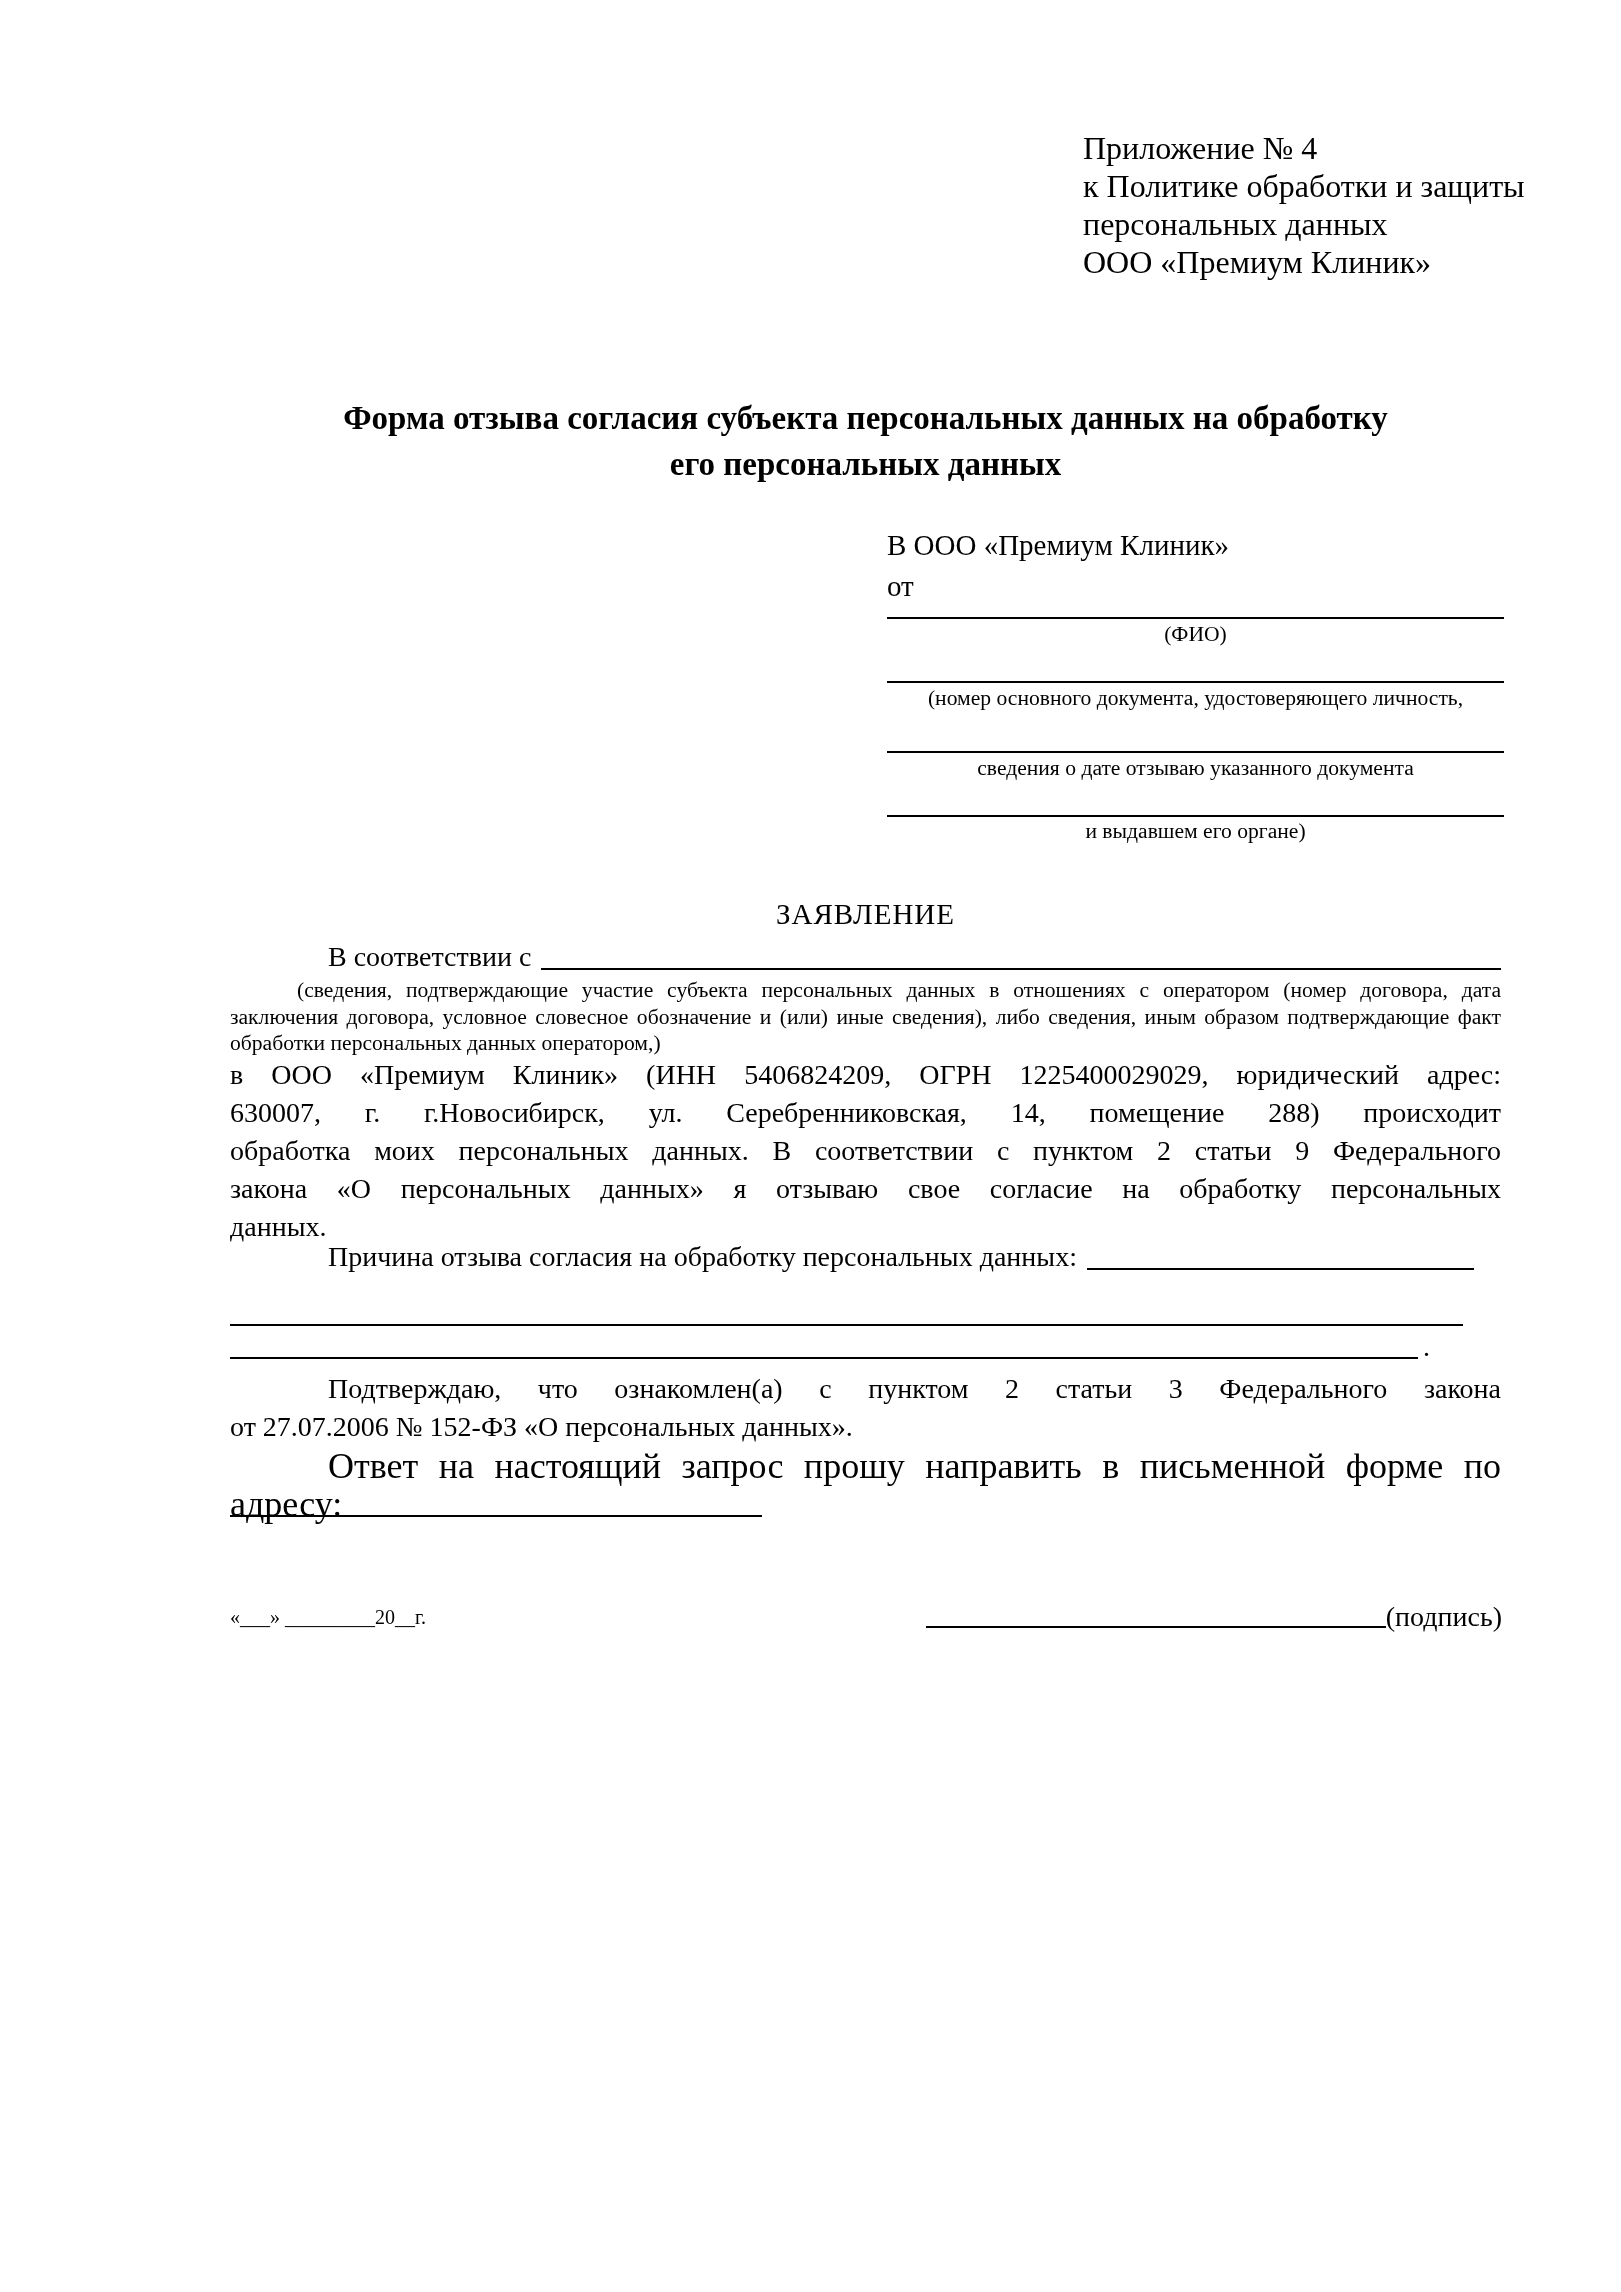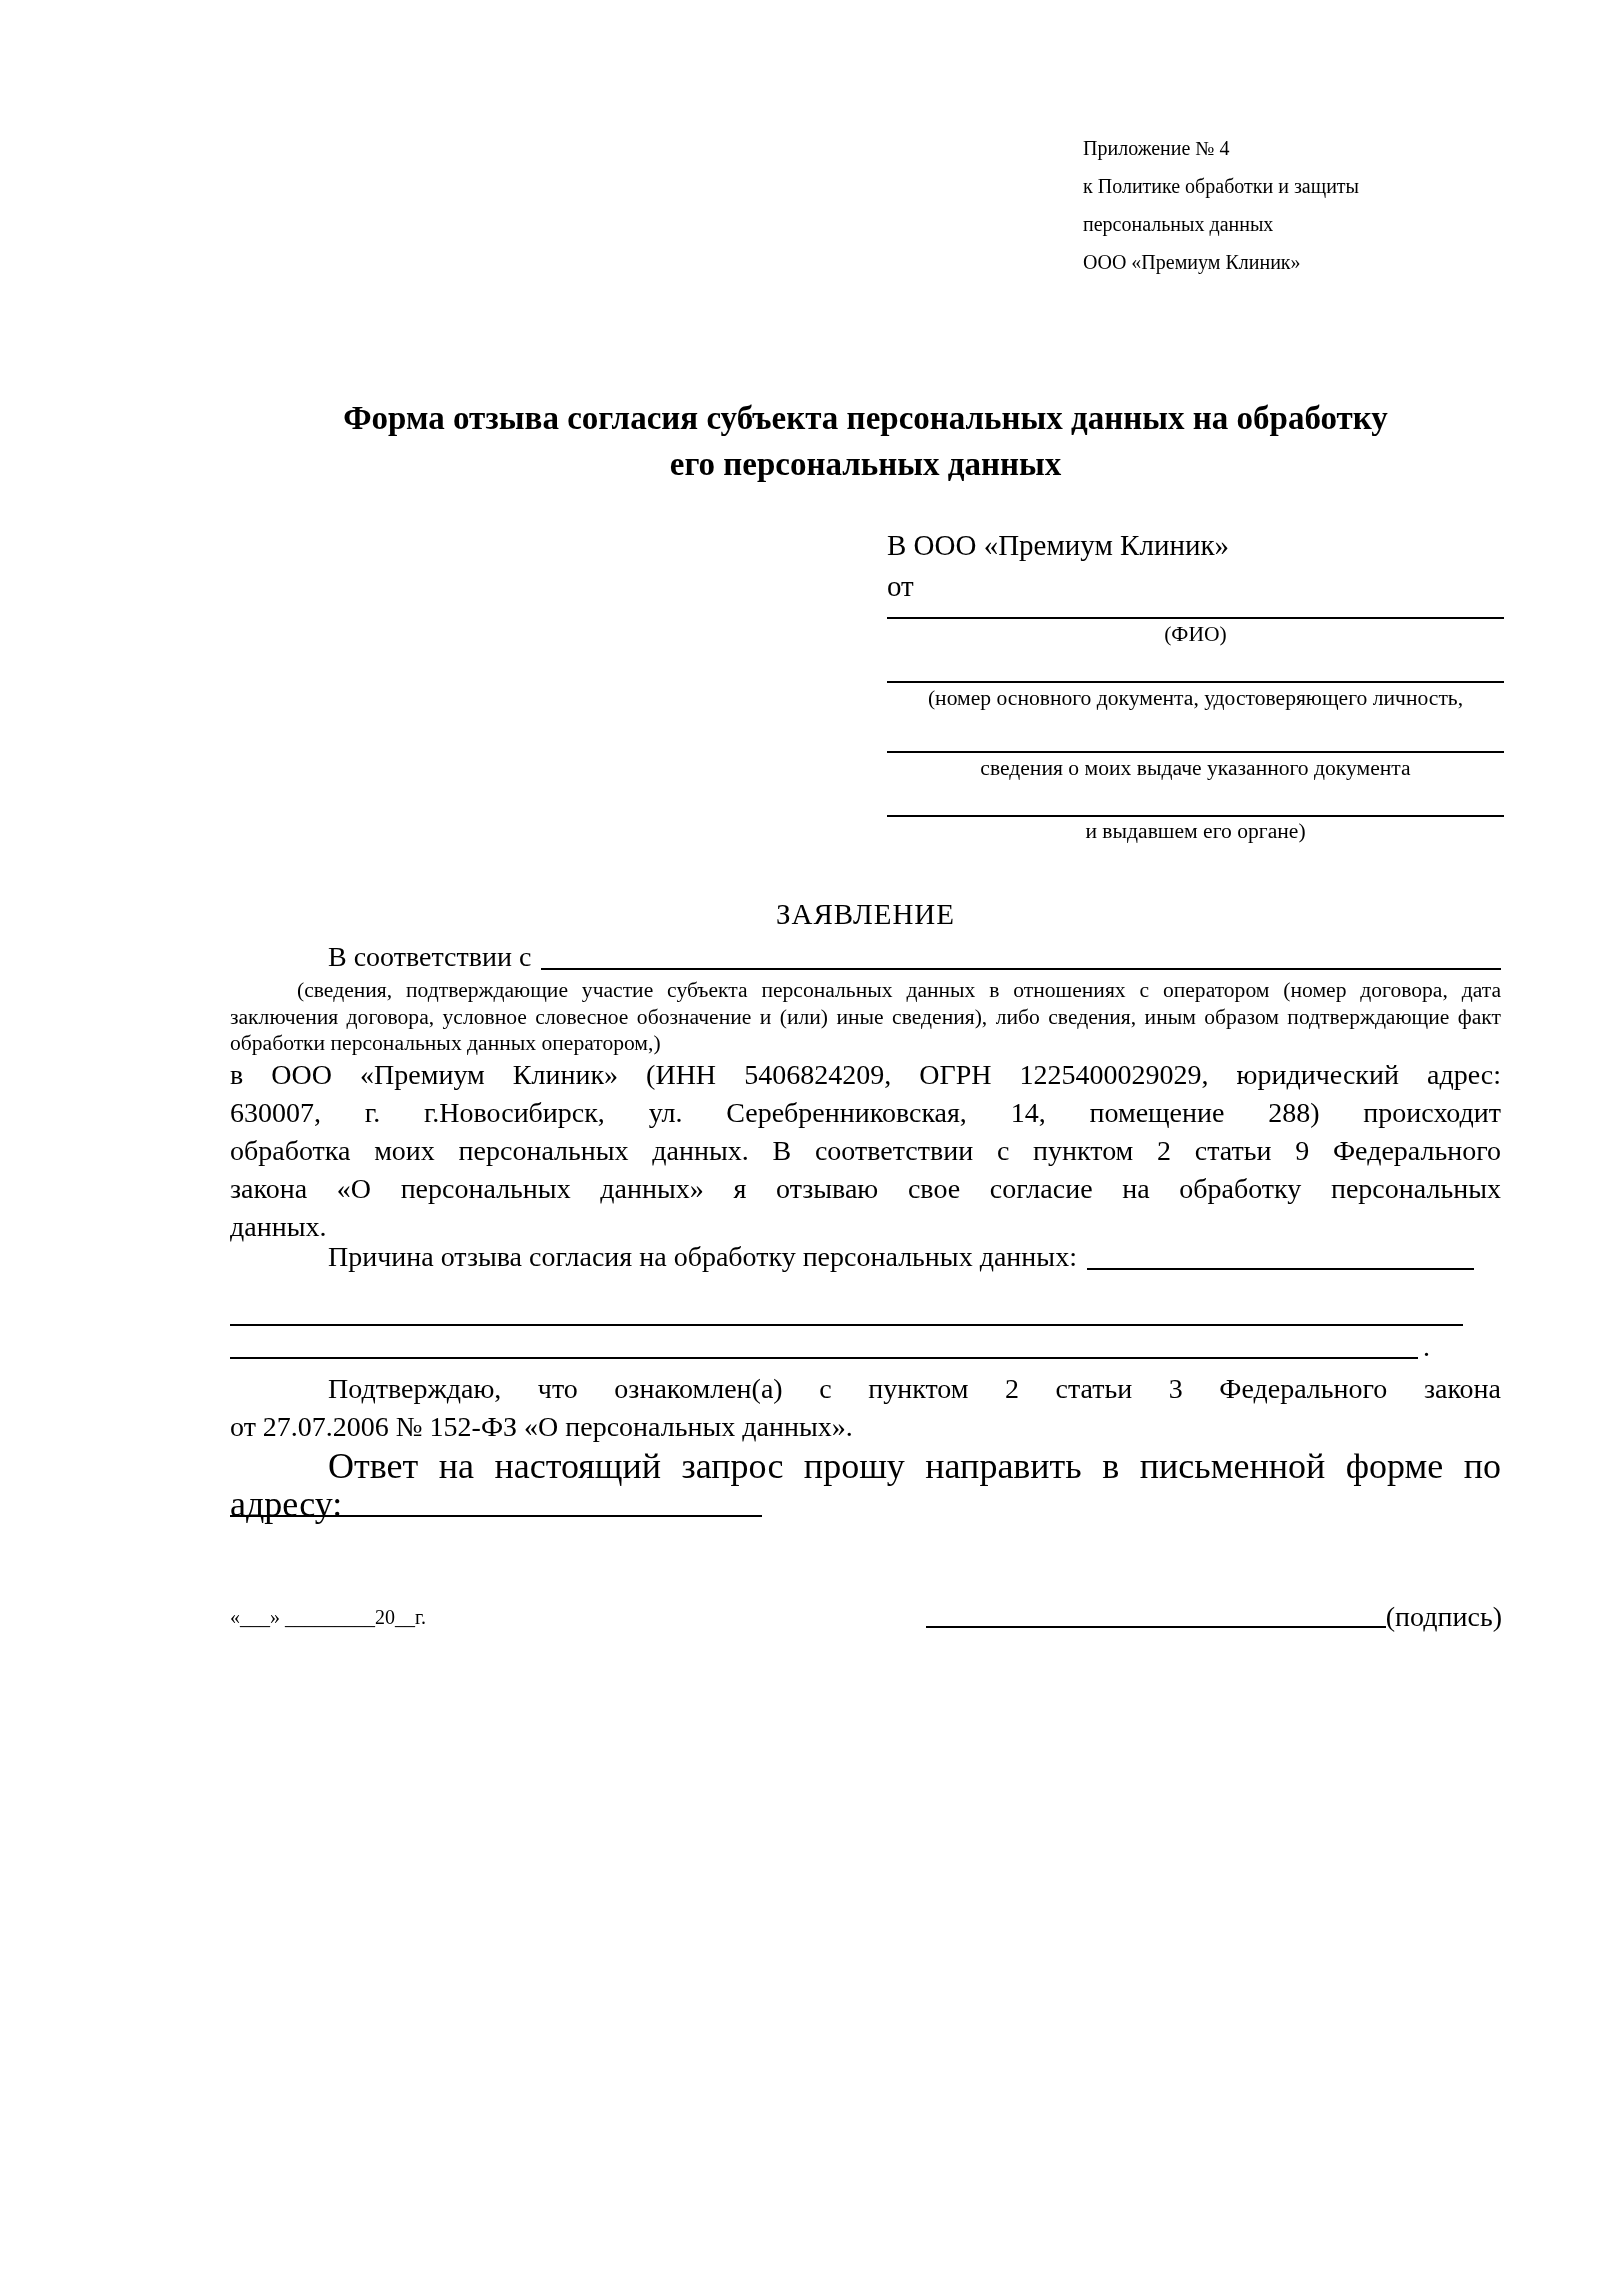--- a/index.html
+++ b/index.html
@@ -7,21 +7,21 @@
     position:relative;
     width:1621px;height:2293px;
     margin:0 auto;
     background:#ffffff;
     color:#000;
     font-family:"Liberation Serif","DejaVu Serif",serif;
     overflow:hidden;
   }
   .abs{position:absolute;}
   
-  .appendix{left:1083px;top:129px;font-size:20px;line-height:38px;white-space:nowrap;}
+  .appendix{left:1083px;top:129px;font-size:32px;line-height:38px;white-space:nowrap;}
   
   .doc-title{left:230px;top:395px;width:1271px;text-align:center;font-weight:bold;font-size:33px;line-height:46px;}
   
   .addr-to{left:887px;top:529px;font-size:29px;white-space:nowrap;}
   .addr-from{left:887px;top:570px;font-size:29px;}
   .rule{border-top:2px solid #000;height:0;}
   .r1{left:887px;top:617px;width:617px;}
   .r2{left:887px;top:681px;width:617px;}
   .r3{left:887px;top:751px;width:617px;}
   .r4{left:887px;top:815px;width:617px;}
@@ -74,21 +74,21 @@
   <div class="abs addr-to">В ООО «Премиум Клиник»</div>
   <div class="abs addr-from">от</div>
 
   <div class="abs rule r1"></div>
   <div class="abs cap c1">(ФИО)</div>
 
   <div class="abs rule r2"></div>
   <div class="abs cap c2">(номер основного документа, удостоверяющего личность,</div>
 
   <div class="abs rule r3"></div>
-  <div class="abs cap c3">сведения о моих выдаче указанного документа</div>
+  <div class="abs cap c3">сведения о дате отзываю указанного документа</div>
 
   <div class="abs rule r4"></div>
   <div class="abs cap c4">и выдавшем его органе)</div>
 
   <div class="abs zayav">ЗАЯВЛЕНИЕ</div>
 
   <div class="abs flexrow intro-row">
     <span class="ind-pad">В соответствии с</span>
     <span class="fill-line"></span>
   </div>

